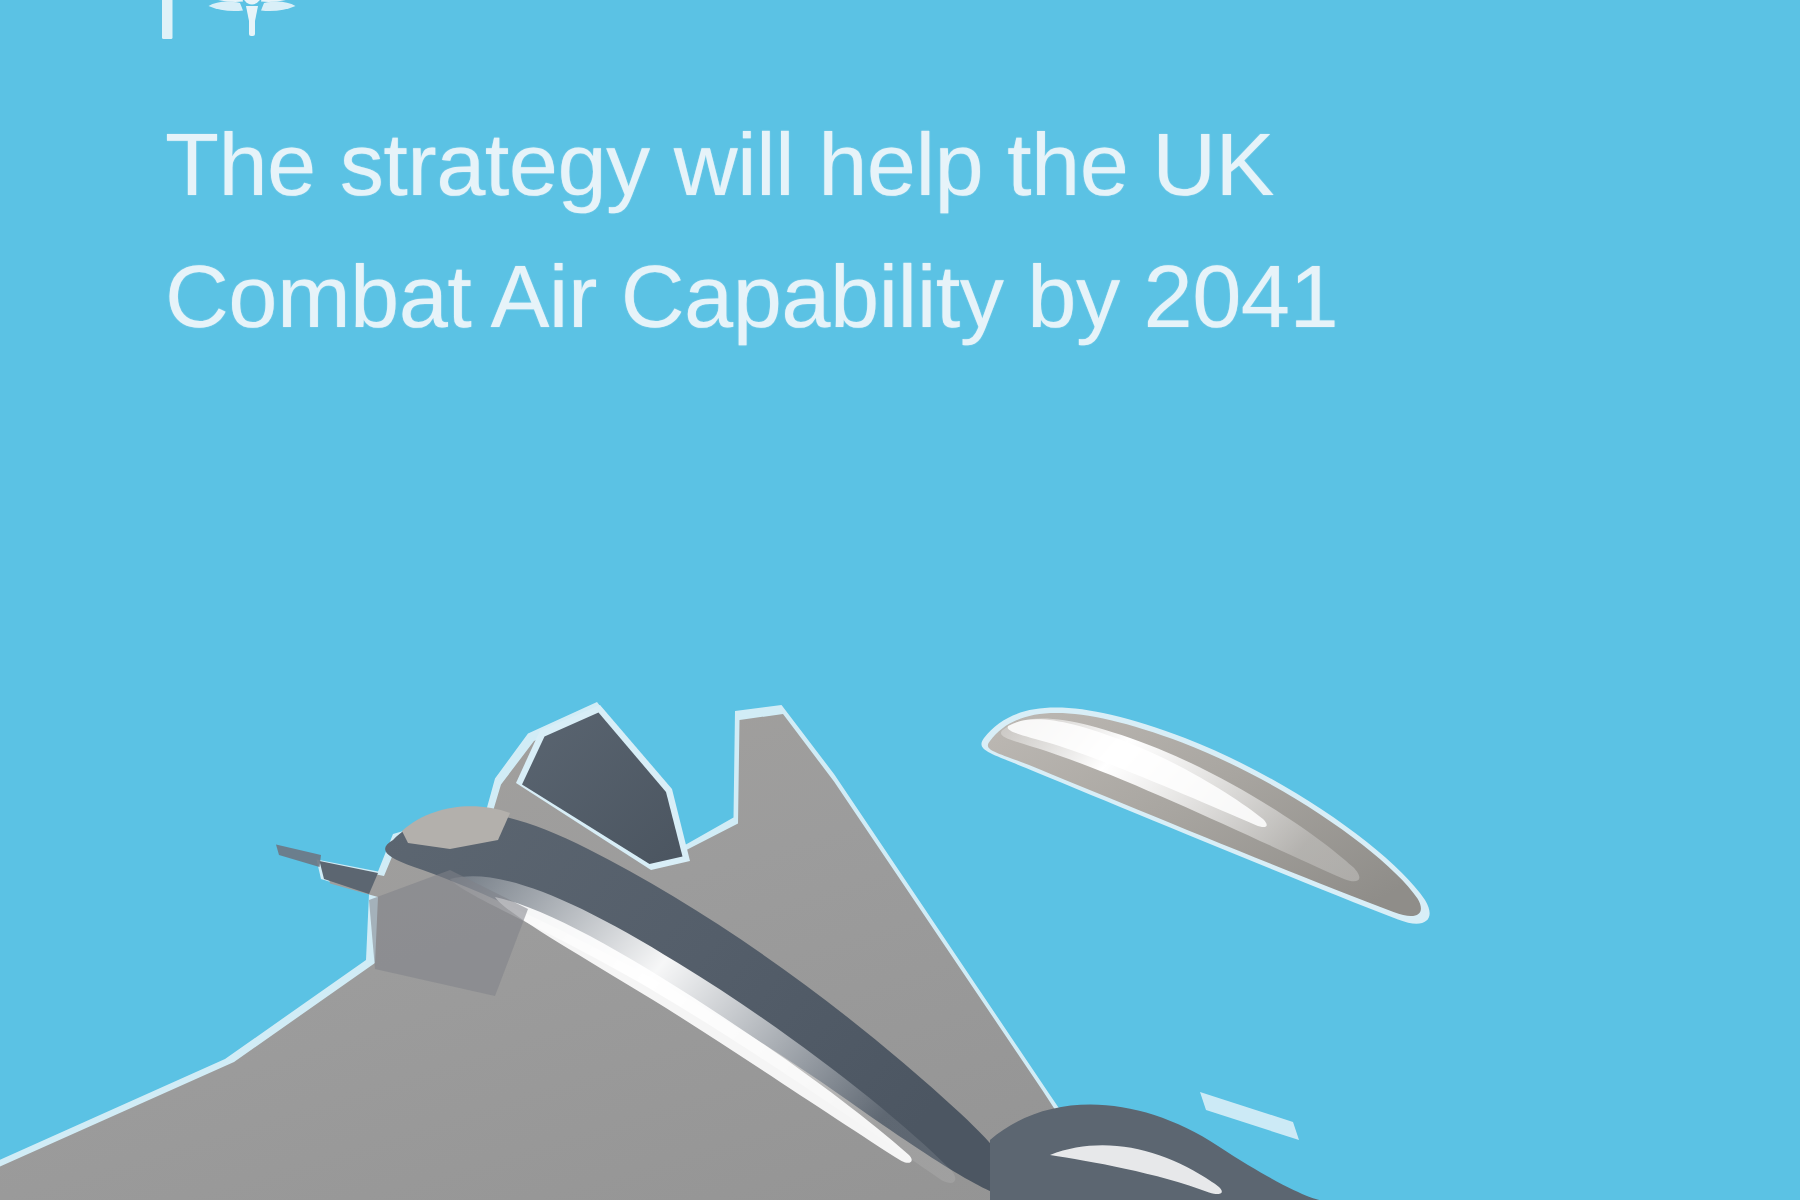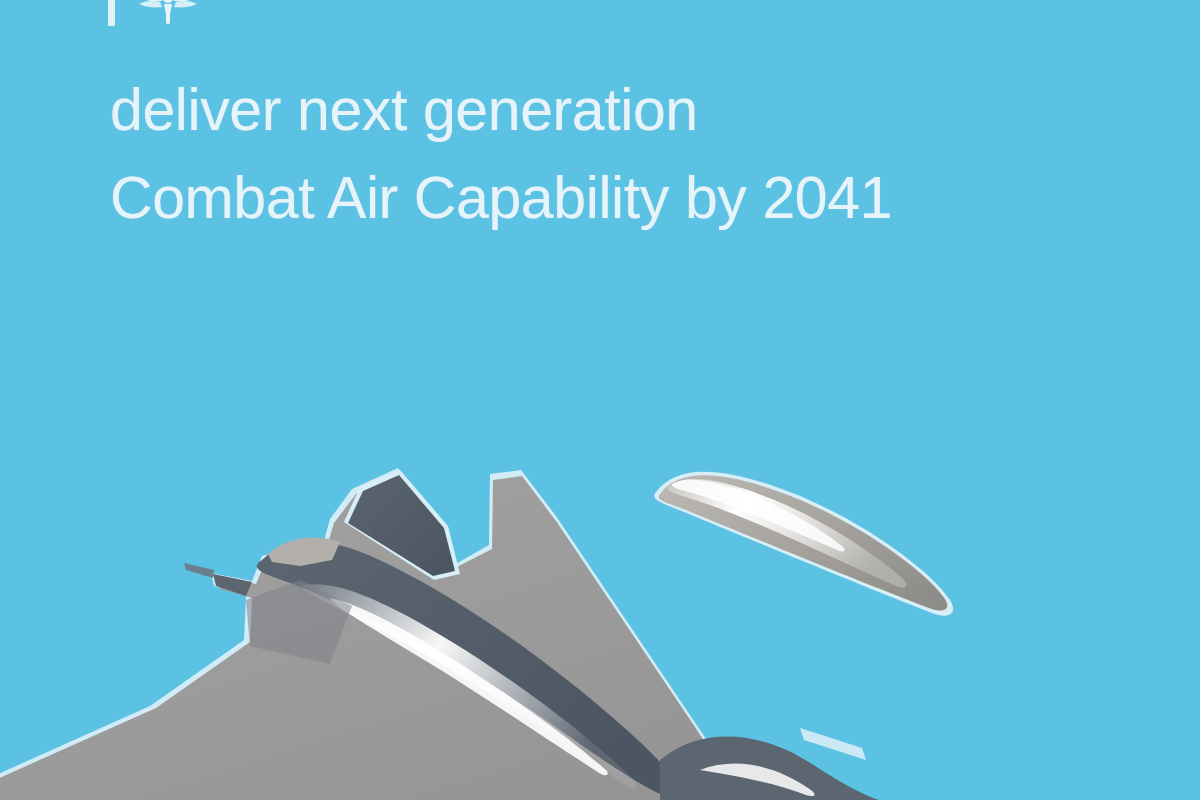--- a/index.html
+++ b/index.html
@@ -235,17 +235,17 @@
         <path d="M42 16 C 52 12, 62 12, 69 16 C 61 20, 51 22, 41 21 Z"></path>
         <path d="M27 22 C 19 20, 11 21, 6 24 C 13 27, 21 28, 29 27 Z" opacity="0.9"></path>
         <path d="M43 22 C 51 20, 59 21, 64 24 C 57 27, 49 28, 41 27 Z" opacity="0.9"></path>
         <path d="M31 24 L 35 44 L 39 24 Z"></path>
         <rect x="33" y="30" width="4" height="14" rx="1.4"></rect>
       </g>
     </svg>
   </div>
 
   <div id="headline">
-    <span class="hl-line">deliver next generation</span>
+    <span class="hl-line">The strategy will help the UK</span>
     <span class="hl-line">Combat Air Capability by 2041</span>
   </div>
 
 </div>
 
 </body></html>

